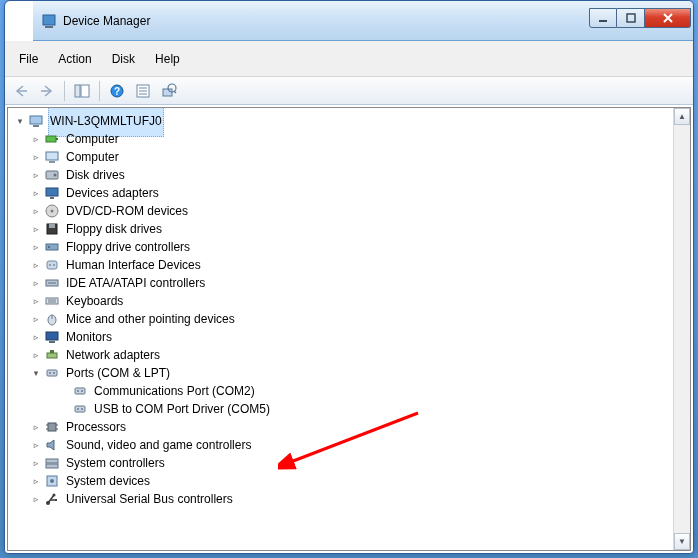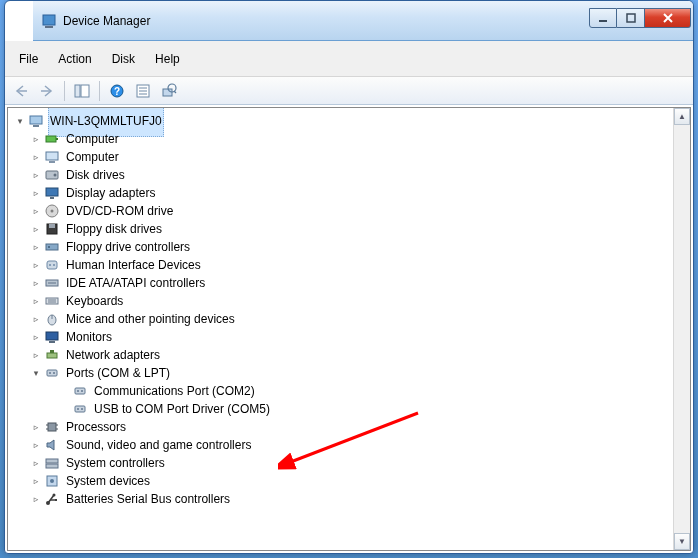--- a/index.html
+++ b/index.html
@@ -244,31 +244,31 @@
     <span class="label">Disk drives</span>
         </div>
         <div class="node lvl1">
     <span class="arrow">▹</span>
     <span class="icon">
             <svg width="16" height="16">
               <rect x="2" y="3" width="12" height="8" fill="#3f78b5" stroke="#244a72"></rect>
               <rect x="6" y="12" width="4" height="2" fill="#5a6c7f"></rect>
             </svg>
           </span>
-    <span class="label">Display adapters</span>
+    <span class="label">Devices adapters</span>
         </div>
         <div class="node lvl1">
     <span class="arrow">▹</span>
     <span class="icon">
             <svg width="16" height="16">
               <circle cx="8" cy="8" r="6" fill="#d9d9d9" stroke="#808080"></circle>
               <circle cx="8" cy="8" r="1.5" fill="#808080"></circle>
             </svg>
           </span>
-    <span class="label">DVD/CD-ROM drive</span>
+    <span class="label">DVD/CD-ROM devices</span>
         </div>
         <div class="node lvl1">
     <span class="arrow">▹</span>
     <span class="icon">
             <svg width="16" height="16">
               <rect x="3" y="3" width="10" height="10" fill="#3c3c3c" stroke="#1e1e1e"></rect>
               <rect x="5" y="3" width="6" height="4" fill="#9aa4af"></rect>
             </svg>
           </span>
     <span class="label">Floppy disk drives</span>
@@ -424,21 +424,21 @@
     <span class="arrow">▹</span>
     <span class="icon">
             <svg width="16" height="16">
               <circle cx="4" cy="12" r="2" fill="#3c3c3c"></circle>
               <path d="M4 12 L10 4" stroke="#3c3c3c" stroke-width="1.5"></path>
               <circle cx="10" cy="4" r="1.5" fill="#3c3c3c"></circle>
               <path d="M6 9 L12 9" stroke="#3c3c3c" stroke-width="1.5"></path>
               <rect x="11" y="8" width="2" height="2" fill="#3c3c3c"></rect>
             </svg>
           </span>
-    <span class="label">Batteries Serial Bus controllers</span>
+    <span class="label">Universal Serial Bus controllers</span>
         </div>
       </div>
 
     <svg class="annot-arrow" style="left:270px; top:300px;" width="150" height="70">
       <defs>
           <marker id="ah" markerWidth="10" markerHeight="10" refX="2" refY="3" orient="auto">
             <path d="M0,0 L0,6 L8,3 z" fill="#ff0000"></path>
           </marker>
         </defs>
       <line x1="140" y1="5" x2="10" y2="55" stroke="#ff0000" stroke-width="3" marker-end="url(#ah)"></line>

